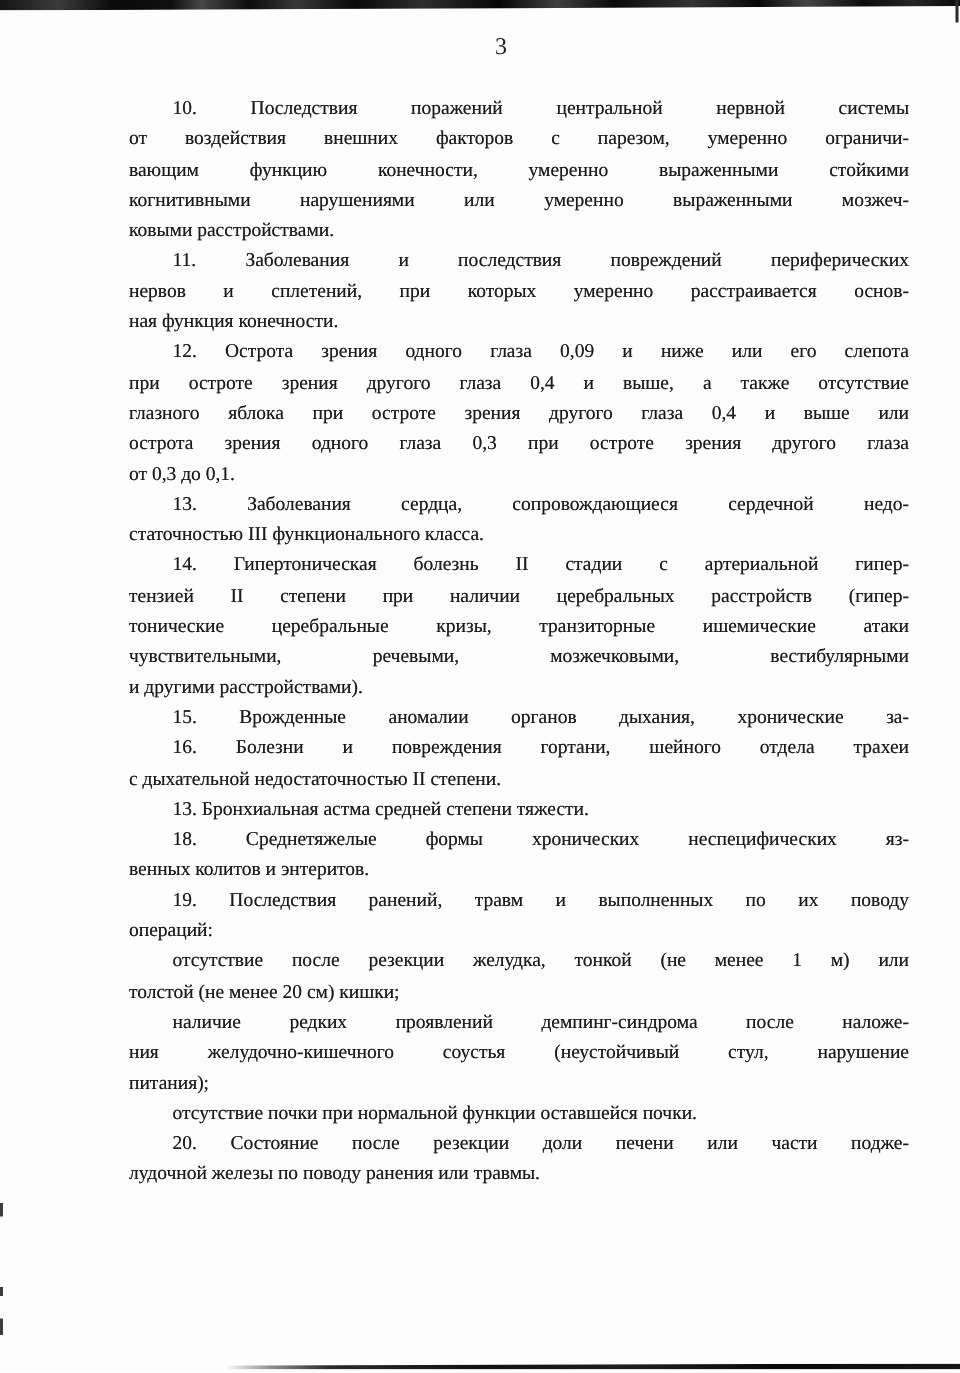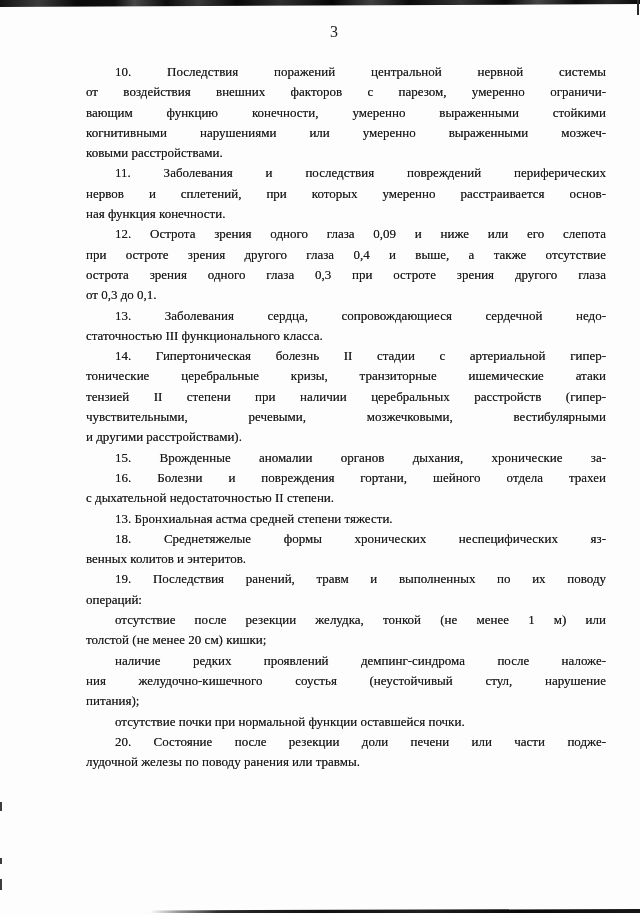--- a/index.html
+++ b/index.html
@@ -88,27 +88,28 @@
       <div class="line first">10. Последствия поражений центральной нервной системы</div>
       <div class="line">от воздействия внешних факторов с парезом, умеренно ограничи-</div>
       <div class="line">вающим функцию конечности, умеренно выраженными стойкими</div>
       <div class="line">когнитивными нарушениями или умеренно выраженными мозжеч-</div>
       <div class="line last">ковыми расстройствами.</div>
       <div class="line first">11. Заболевания и последствия повреждений периферических</div>
       <div class="line">нервов и сплетений, при которых умеренно расстраивается основ-</div>
       <div class="line last">ная функция конечности.</div>
       <div class="line first">12. Острота зрения одного глаза 0,09 и ниже или его слепота</div>
       <div class="line">при остроте зрения другого глаза 0,4 и выше, а также отсутствие</div>
+      <div class="line">глазного яблока при остроте зрения другого глаза 0,4 и выше или</div>
       <div class="line">острота зрения одного глаза 0,3 при остроте зрения другого глаза</div>
       <div class="line last">от 0,3 до 0,1.</div>
       <div class="line first">13. Заболевания сердца, сопровождающиеся сердечной недо-</div>
       <div class="line last">статочностью III функционального класса.</div>
       <div class="line first">14. Гипертоническая болезнь II стадии с артериальной гипер-</div>
+      <div class="line">тензией II степени при наличии церебральных расстройств (гипер-</div>
       <div class="line">тонические церебральные кризы, транзиторные ишемические атаки</div>
-      <div class="line">тензией II степени при наличии церебральных расстройств (гипер-</div>
       <div class="line">чувствительными, речевыми, мозжечковыми, вестибулярными</div>
       <div class="line last">и другими расстройствами).</div>
       <div class="line first">15. Врожденные аномалии органов дыхания, хронические за-</div>
       <div class="line first">16. Болезни и повреждения гортани, шейного отдела трахеи</div>
       <div class="line last">с дыхательной недостаточностью II степени.</div>
       <div class="line first last">13. Бронхиальная астма средней степени тяжести.</div>
       <div class="line first">18. Среднетяжелые формы хронических неспецифических яз-</div>
       <div class="line last">венных колитов и энтеритов.</div>
       <div class="line first">19. Последствия ранений, травм и выполненных по их поводу</div>
       <div class="line last">операций:</div>

